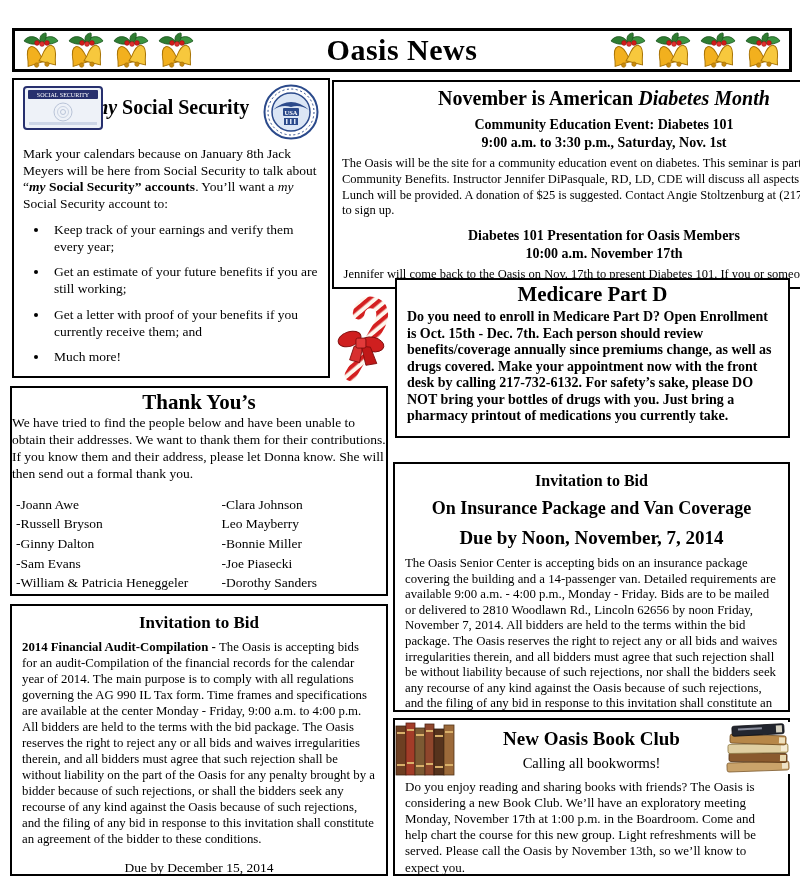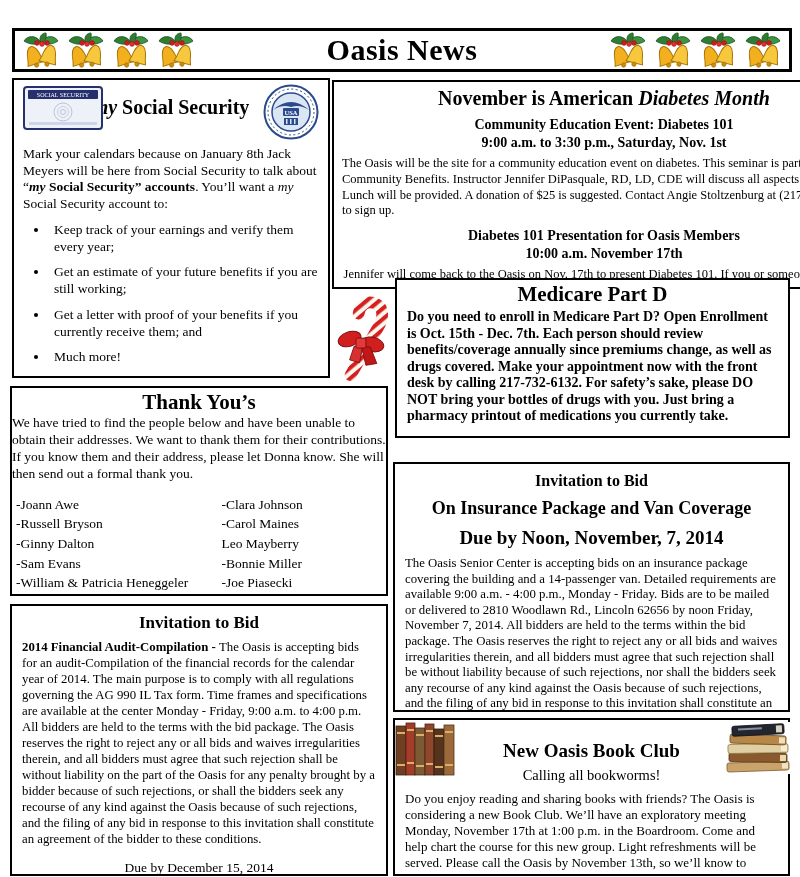--- a/index.html
+++ b/index.html
@@ -59,21 +59,21 @@
   .ins-t3 { text-align:center; font-size:19px; font-weight:bold; margin-top:8px; }
   .ins-body { font-size:12.8px; line-height:1.22; margin-top:7px; }
 
   
   .audit-box { left:10px; top:604px; width:378px; height:272px; padding:5px 10px; }
   .audit-title { text-align:center; font-size:17px; font-weight:bold; margin-top:2px; }
   .audit-body { font-size:12.8px; line-height:1.25; margin-top:7px; }
   .audit-due { text-align:center; font-size:13.5px; margin-top:12px; }
 
   
-  .bookclub-box { left:393px; top:718px; width:397px; height:158px; padding:14px 10px; }
+  .bookclub-box { left:393px; top:718px; width:397px; height:158px; padding:2px 10px; }
   .bc-title { text-align:center; font-size:19px; font-weight:bold; margin-top:6px; }
   .bc-subtitle { text-align:center; font-size:14.5px; margin-top:5px; }
   .bc-body { font-size:13px; line-height:1.24; margin-top:7px; }
   .book-spines { position:absolute; left:395px; top:720px; }
   .book-stack { position:absolute; left:724px; top:722px; }
 </style>
 </head>
 <body>
 
 <svg width="0" height="0" style="position:absolute" aria-hidden="true">
@@ -207,21 +207,20 @@
       <div class="names-col left">
         <div>-Joann Awe</div>
         <div>-Russell Bryson</div>
         <div>-Ginny Dalton</div>
         <div>-Sam Evans</div>
         <div>-William &amp; Patricia Heneggeler</div>
         <div>-Marianne Ingram</div>
       </div>
       <div class="names-col right">
         <div>-Clara Johnson</div>
-        <div>-Carol Maines</div>
         <div>Leo Mayberry</div>
         <div>-Bonnie Miller</div>
         <div>-Joe Piasecki</div>
         <div>-Dorothy Sanders</div>
       </div>
     </div>
   </div>
 
   <div class="box insurance-box">
     <div class="ins-t1">Invitation to Bid</div>

